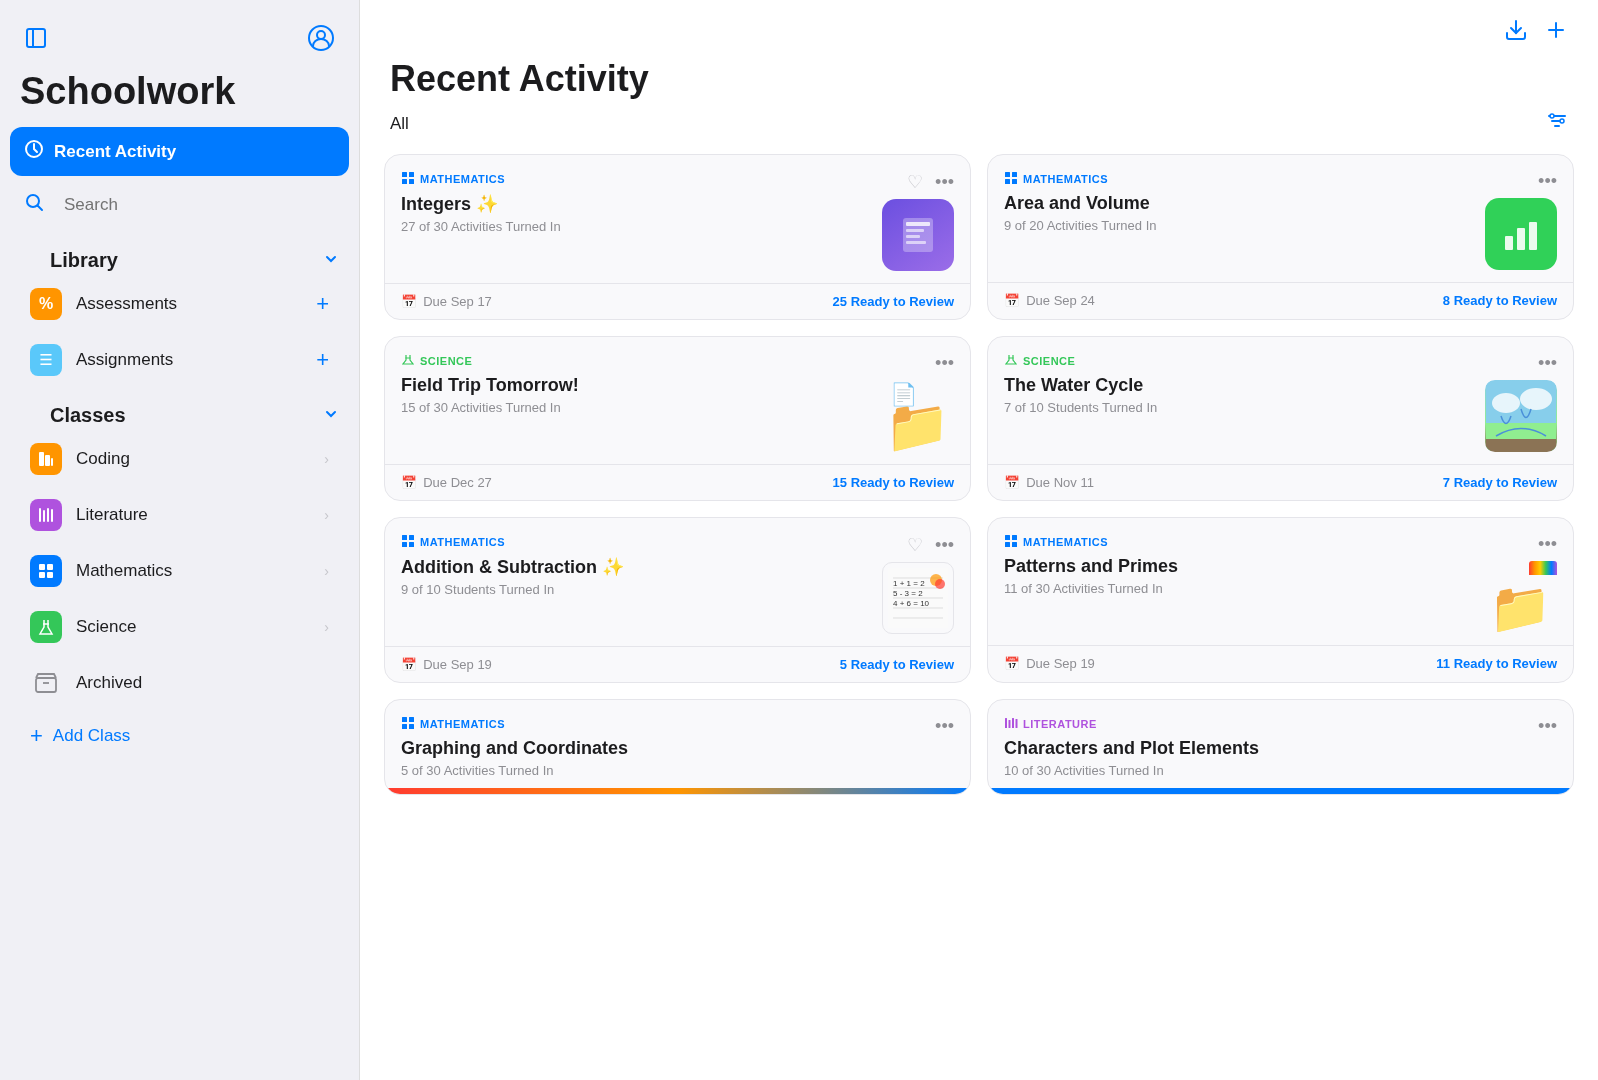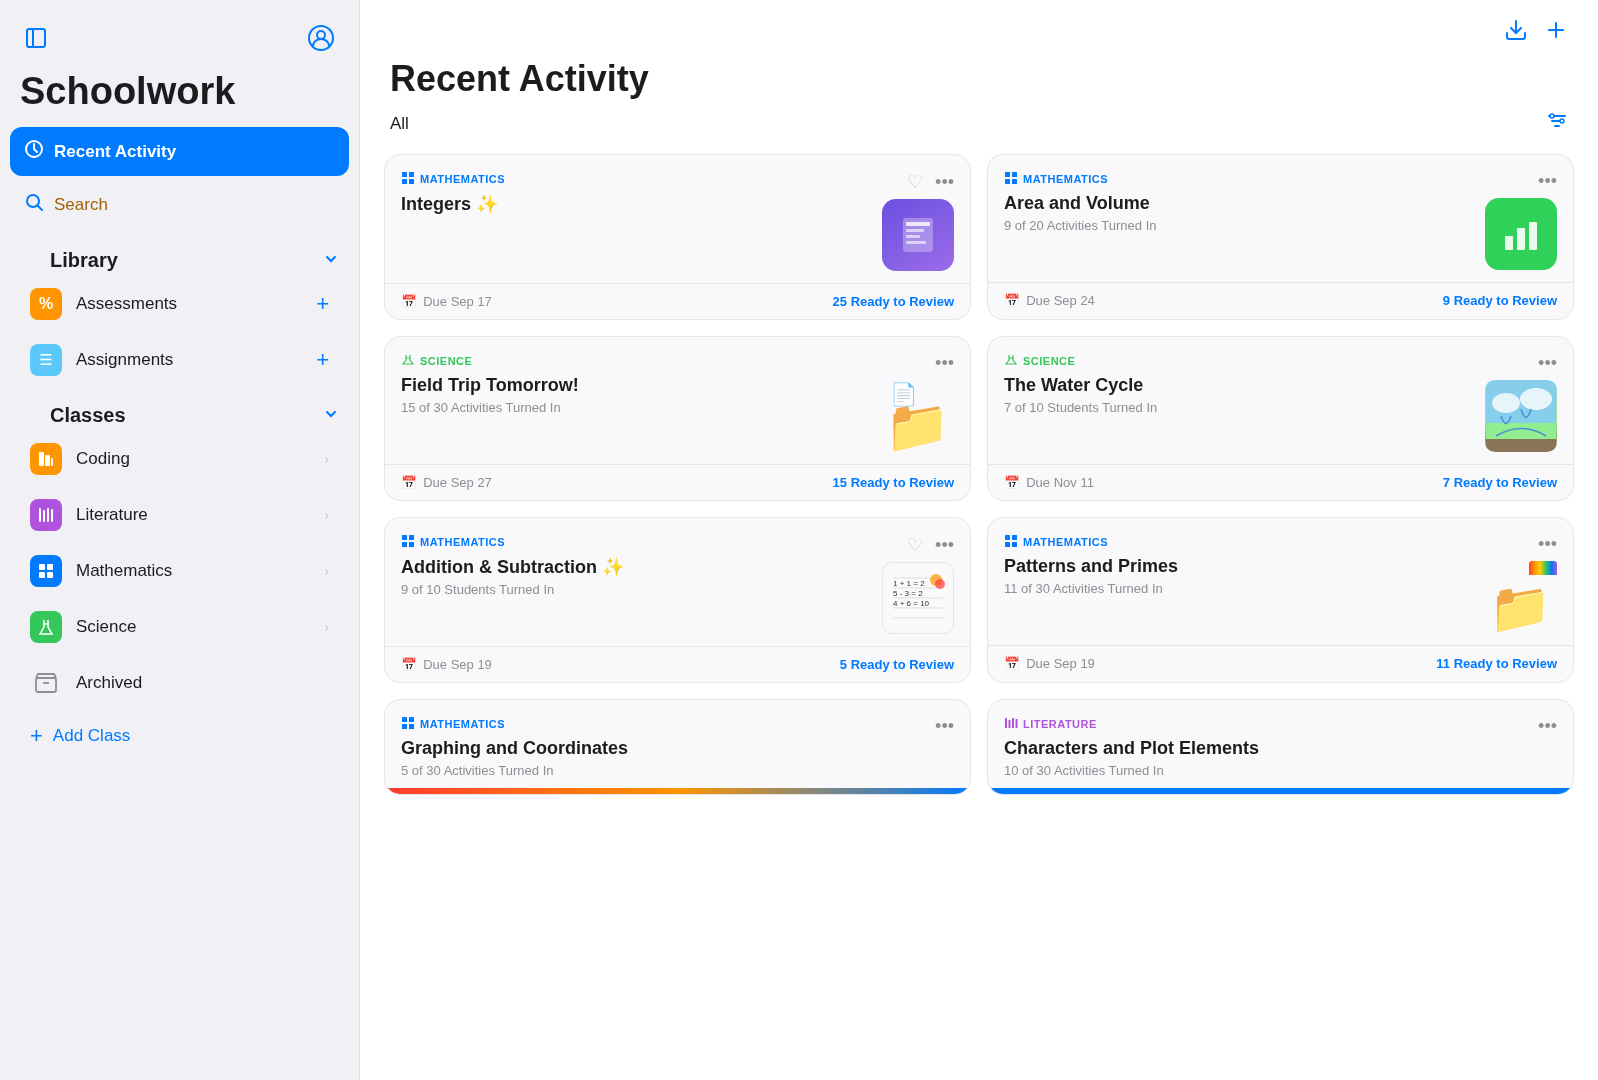--- a/index.html
+++ b/index.html
@@ -45,28 +45,28 @@
       color: white;
       font-size: 17px;
       font-weight: 600;
     }
     .sidebar-nav-btn .nav-icon {
       font-size: 18px;
     }
     .sidebar-search-btn {
       display: flex;
       align-items: center;
-      gap: 10px;
+      gap: 20px;
       margin: 0 10px 4px 10px;
       padding: 12px 14px;
       border-radius: 12px;
       background: none;
       border: none;
       cursor: pointer;
-      color: #a16207;
+      color: #737373;
       font-size: 17px;
     }
     .sidebar-search-btn .nav-icon { color: #007aff; font-size: 18px; }
 
     .sidebar-section {
       padding: 16px 20px 4px 20px;
       display: flex;
       align-items: center;
       justify-content: space-between;
     }
@@ -413,20 +413,21 @@
               <svg width="14" height="14" viewBox="0 0 14 14" fill="#007aff">
                 <rect x="1" y="1" width="5" height="5" rx="0.5"></rect>
                 <rect x="8" y="1" width="5" height="5" rx="0.5"></rect>
                 <rect x="1" y="8" width="5" height="5" rx="0.5"></rect>
                 <rect x="8" y="8" width="5" height="5" rx="0.5"></rect>
               </svg>
             </span>
             MATHEMATICS
           </div>
           <div class="card-title">Integers ✨</div>
+          <div class="card-subtitle">27 of 30 Activities Turned In</div>
         </div>
         <div style="display:flex;flex-direction:column;align-items:flex-end;gap:6px;">
           <div class="card-actions">
             <span class="card-heart">♡</span>
             <span class="card-more">•••</span>
           </div>
           <div class="app-keynote">
             <svg width="42" height="42" viewBox="0 0 42 42" fill="none">
               <rect x="6" y="4" width="30" height="34" rx="3" fill="white" fill-opacity="0.3"></rect>
               <rect x="9" y="8" width="24" height="4" rx="1" fill="white" fill-opacity="0.8"></rect>
@@ -474,21 +475,21 @@
               <rect x="28" y="8" width="8" height="28" rx="1" fill="white" fill-opacity="0.9"></rect>
             </svg>
           </div>
         </div>
       </div>
       <div class="card-footer">
         <div class="card-due">
           <span>📅</span>
           <span>Due Sep 24</span>
         </div>
-        <span class="card-review">9 Ready to Review</span>
+        <span class="card-review">8 Ready to Review</span>
       </div>
     </div>
 
     <div class="card">
       <div class="card-body">
         <div class="card-content">
           <div class="card-class-label science">
             <span>
               <svg width="14" height="14" viewBox="0 0 14 14" fill="#34c759">
                 <path d="M5 2v5L2 11h10L9 7V2" stroke="#34c759" stroke-width="1.2" fill="none"></path>
@@ -506,21 +507,21 @@
           </div>
           <div style="position:relative;width:72px;height:72px;">
             <div style="position:absolute;bottom:0;left:50%;transform:translateX(-50%);font-size:52px;line-height:1;">📁</div>
             <div style="position:absolute;top:2px;left:8px;font-size:22px;">📄</div>
           </div>
         </div>
       </div>
       <div class="card-footer">
         <div class="card-due">
           <span>📅</span>
-          <span>Due Sep 27</span>
+          <span>Due Dec 27</span>
         </div>
         <span class="card-review">15 Ready to Review</span>
       </div>
     </div>
 
     <div class="card">
       <div class="card-body">
         <div class="card-content">
           <div class="card-class-label science">
             <span>

